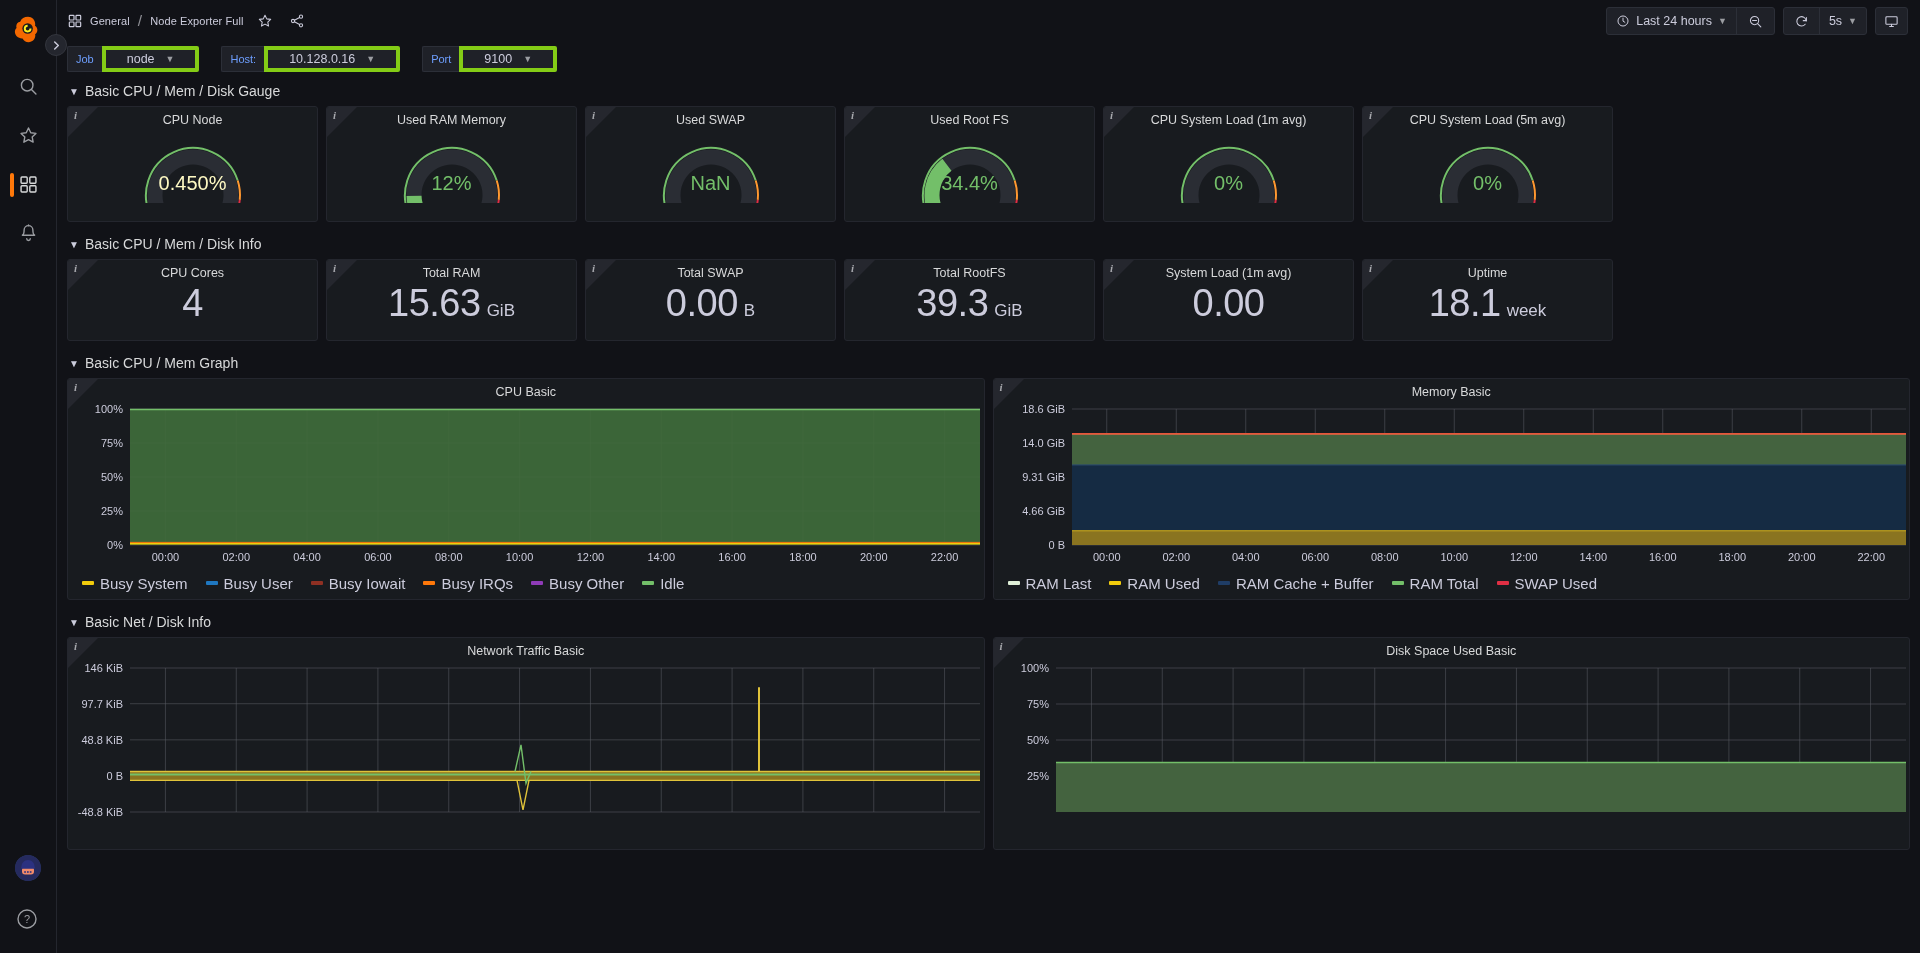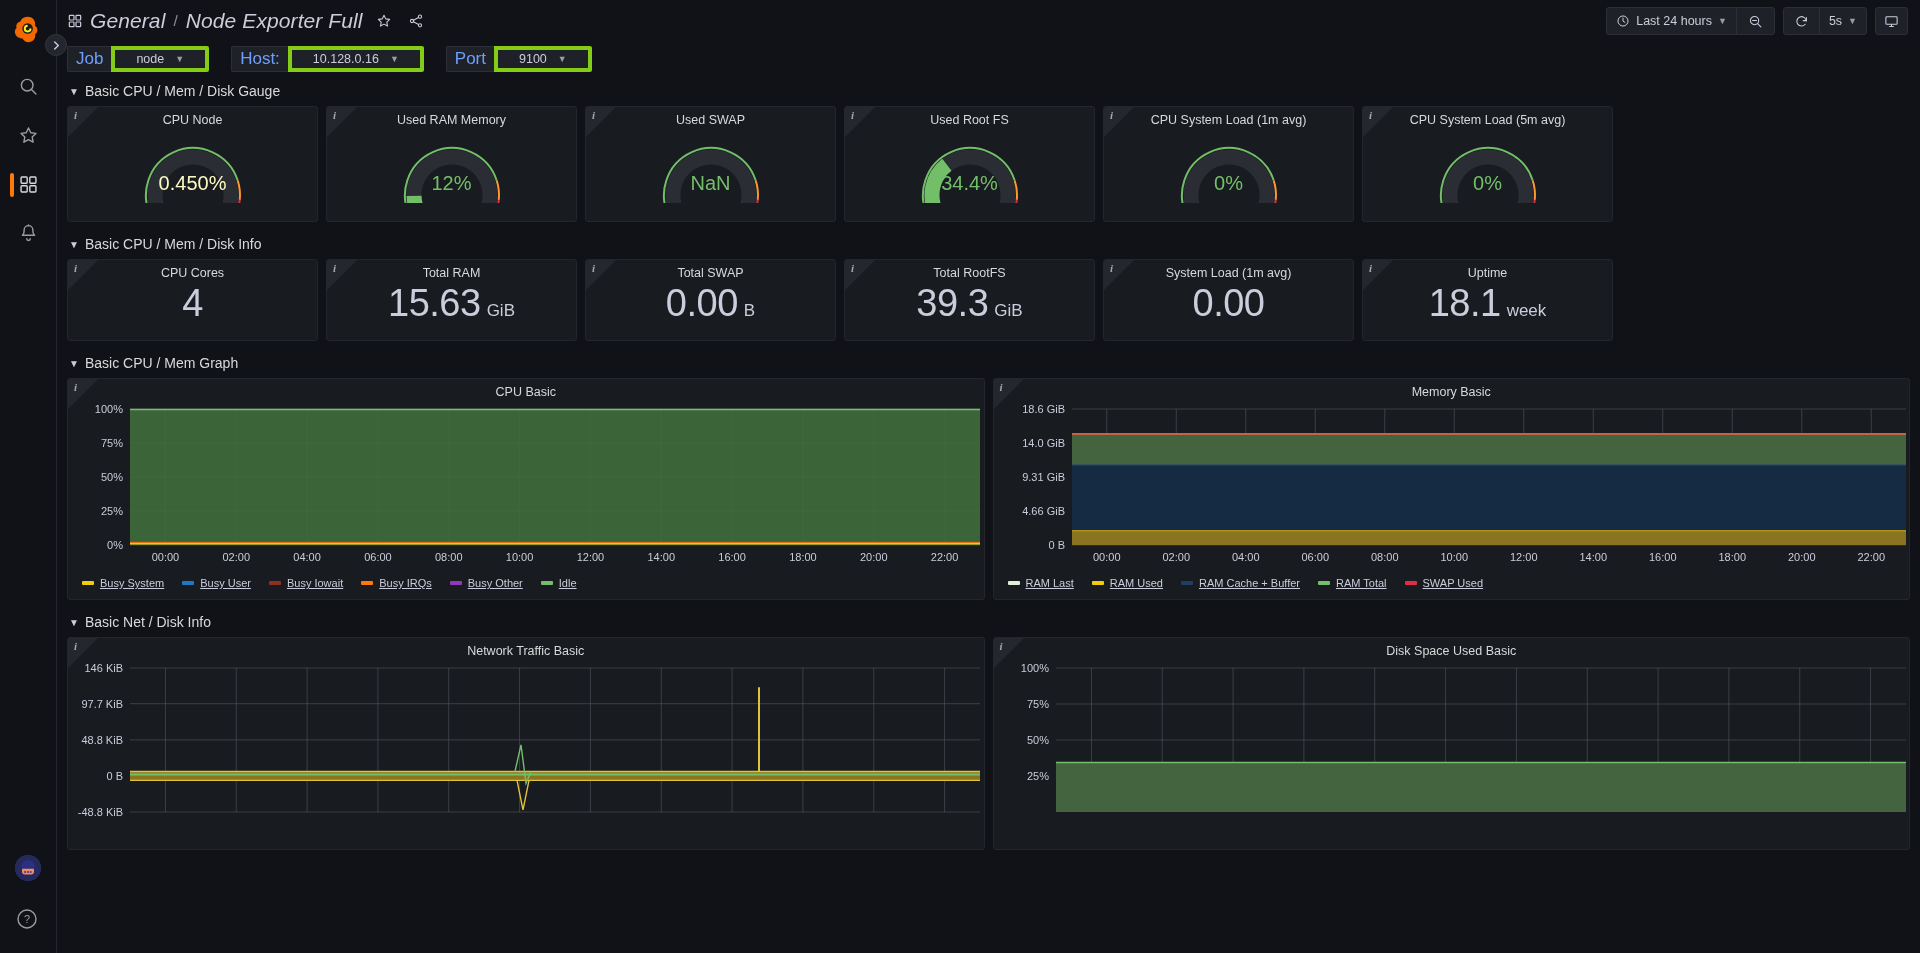--- a/index.html
+++ b/index.html
@@ -51,21 +51,21 @@
   .main { flex: 1; height: 953px; display: flex; flex-direction: column; overflow: hidden; }
 
   .topbar {
     height: 42px; flex: 0 0 42px;
     display: flex; align-items: center;
     padding: 0 12px 0 10px;
     background: #111217;
   }
   .crumbs { display: flex; align-items: center; gap: 7px; }
   .crumb-icon { display:flex; align-items:center; }
-  .crumb-text { font-size: 21px; color: #ccccdc; letter-spacing: .1px; font-style: italic; }
+  .crumb-text { font-size: 11px; color: #ccccdc; letter-spacing: .1px; }
   .crumb-sep { color: #8e8e95; font-size: 15.5px; padding: 0 1px; }
   .crumb-link { color: #ccccdc; }
   .hdr-btn { width: 22px; height: 22px; display:flex; align-items:center; justify-content:center; cursor:pointer; margin-left: 3px;}
 
   .topbar-right { margin-left: auto; display: flex; align-items: center; gap: 8px; }
   .tr-group {
     display: flex; align-items: center;
     background: #1f2128; border: 1px solid #2c2f38; border-radius: 3px;
     height: 28px;
   }
@@ -78,21 +78,21 @@
   .icon-btn {
     width: 33px; height: 28px; display:flex; align-items:center; justify-content:center;
     background: #1f2128; border: 1px solid #2c2f38; border-radius: 3px; cursor:pointer;
   }
 
   
   .varbar { height: 34px; flex: 0 0 34px; display: flex; align-items: center; padding: 0 0 0 10px; gap: 0; }
   .var { display: flex; align-items: center; margin-right: 10px; }
   .var-label {
     background: #1f2128; border: 1px solid #2c2f38; border-right: none;
-    border-radius: 2px 0 0 2px; color: #6e9fff; font-size: 17px;
+    border-radius: 2px 0 0 2px; color: #6e9fff; font-size: 11px;
     padding: 0 8px; height: 26px; display: flex; align-items: center;
   }
   .var-value {
     background: #1f2128; border: 4px solid #84cc16;
     border-radius: 0 2px 2px 0; color: #ccccdc; font-size: 12.5px;
     padding: 0 21px; height: 26px; display: flex; align-items: center; gap: 11px;
     cursor: pointer; min-width: 52px;
   }
   .var-gap { width: 12px; }
 
@@ -154,21 +154,21 @@
   .graph-panel { width: 922px; height: 222px; }
   .graph-panel.tall { height: 213px; }
   .graph-body { position: relative; width: 100%; height: 172px; }
   .graph-body svg { display: block; }
   .legend {
     display: flex; align-items: center; gap: 4px;
     padding-left: 14px; height: 24px; flex-wrap: nowrap;
   }
   .legend-item { display: flex; align-items: center; gap: 6px; margin-right: 14px; cursor: pointer; }
   .legend-swatch { width: 12px; height: 4px; border-radius: 1px; }
-  .legend-label { font-size: 11px; color: #ccccdc; white-space: nowrap; text-decoration: underline; }
+  .legend-label { font-size: 15px; color: #ccccdc; white-space: nowrap; }
 
   .axis-text { font-size: 11px; fill: #ccccdc; font-family: "Liberation Sans", sans-serif; }
   .grid-line { stroke: #5a5d64; stroke-width: 1; opacity: .55; }
 </style>
 </head>
 <body>
 
 <div class="sidebar">
   <div class="logo">
     <svg width="30" height="30" viewBox="0 0 32 32">

